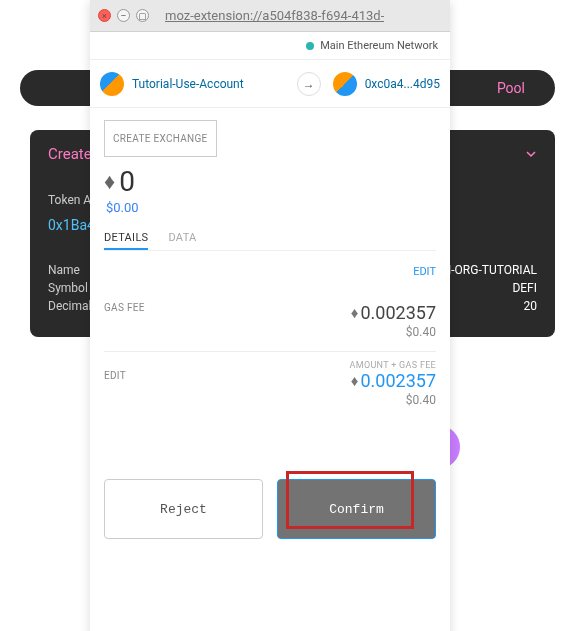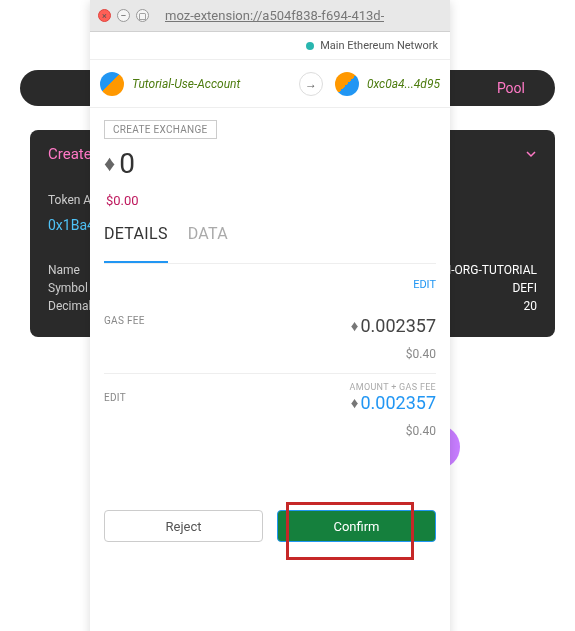--- a/index.html
+++ b/index.html
@@ -25,51 +25,51 @@
   .tb-url { margin-left: 10px; color: #777; font-size: 13px; white-space: nowrap; overflow: hidden; text-decoration: underline; }
 
   .network-bar { height: 28px; display: flex; align-items: center; justify-content: flex-end; padding: 0 12px; gap: 6px; border-bottom: 1px solid #eee; }
   .net-dot { width: 8px; height: 8px; border-radius: 50%; background: #29b6af; }
   .net-text { font-size: 11px; color: #555; }
 
   .accounts { height: 48px; display: flex; align-items: center; padding: 0 10px; gap: 8px; border-bottom: 1px solid #eee; }
   .acc-avatar { width: 24px; height: 24px; border-radius: 50%; }
   .acc-avatar.a1 { background: linear-gradient(135deg, #2196f3 45%, #ff9800 45%); }
   .acc-avatar.a2 { background: linear-gradient(135deg, #ff9800 50%, #2196f3 50%); }
-  .acc-name { font-size: 12px; color: #4d7c0f; font-style: italic; }
+  .acc-name { font-size: 12px; color: #0369a1; }
   .acc-arrow { width: 24px; height: 24px; border-radius: 50%; border: 1px solid #ddd; display: flex; align-items: center; justify-content: center; margin-left: auto; margin-right: 4px; font-size: 12px; color: #555; }
 
   .content { padding: 10px 14px 12px; }
-  .badge { display: inline-block; border: 1px solid #ccc; padding: 3px 8px; font-size: 10px; color: #888; letter-spacing: 0.3px; margin: 2px 0 8px; }
+  .badge { display: inline-block; border: 1px solid #ccc; padding: 12px 8px; font-size: 10px; color: #888; letter-spacing: 0.3px; margin: 2px 0 8px; }
   .amount-row { display: flex; align-items: center; gap: 4px; }
   .eth-icon { font-size: 22px; color: #666; }
   .amount-main { font-size: 28px; color: #333; font-weight: 400; }
-  .amount-sub { font-size: 13px; color: #be185d; margin: 13px 0 16px 2px; }
+  .amount-sub { font-size: 13px; color: #3b82f6; margin: 2px 0 16px 2px; }
 
   .tabs { display: flex; gap: 20px; border-bottom: 1px solid #eee; margin-bottom: 14px; }
-  .tab { font-size: 16px; color: #aaa; padding-bottom: 18px; letter-spacing: 0.3px; cursor: pointer; }
+  .tab { font-size: 11px; color: #aaa; padding-bottom: 4px; letter-spacing: 0.3px; cursor: pointer; }
   .tab.active { color: #333; border-bottom: 2px solid #2196f3; }
 
   .edit-link { text-align: right; font-size: 11px; color: #2196f3; margin-bottom: 24px; cursor: pointer; }
 
   .fee-row { display: flex; justify-content: space-between; align-items: flex-start; margin-bottom: 6px; }
   .fee-label { font-size: 10px; color: #888; letter-spacing: 0.3px; }
   .fee-val-wrap { text-align: right; }
   .fee-val { font-size: 18px; color: #444; display: flex; align-items: center; justify-content: flex-end; gap: 2px; }
   .fee-val .eth-sm { font-size: 15px; color: #777; }
-  .fee-sub { font-size: 12px; color: #888; margin-top: 11px; }
+  .fee-sub { font-size: 12px; color: #888; margin-top: 2px; }
 
   .divider { height: 1px; background: #eee; margin: 12px 0 8px; }
   .fine-label { text-align: right; font-size: 9px; color: #aaa; letter-spacing: 0.3px; margin-bottom: 0; }
   .total-val { color: #2196f3; }
 
   .btn-row { display: flex; gap: 14px; padding: 14px; margin-top: 40px; }
-  .btn { flex: 1; height: 32px; border-radius: 4px; font-size: 13px; cursor: pointer; }
+  .btn { flex: 1; height: 60px; border-radius: 4px; font-size: 13px; cursor: pointer; font-family: Liberation Mono, monospace; }
   .btn-reject { background: #fff; border: 1px solid #ccc; color: #555; }
-  .btn-confirm { background: #15803d; border: 1px solid #2196f3; color: #fff; }
+  .btn-confirm { background: #737373; border: 1px solid #2196f3; color: #fff; }
   .highlight-box { position: absolute; border: 3px solid #c62828; pointer-events: none; }
 
   .blank-area { height: 120px; background: #fff; }
 </style>
 </head>
 <body>
 
 <div class="bg-nav">
   <span class="bg-nav-item">Pool</span>
 </div>

